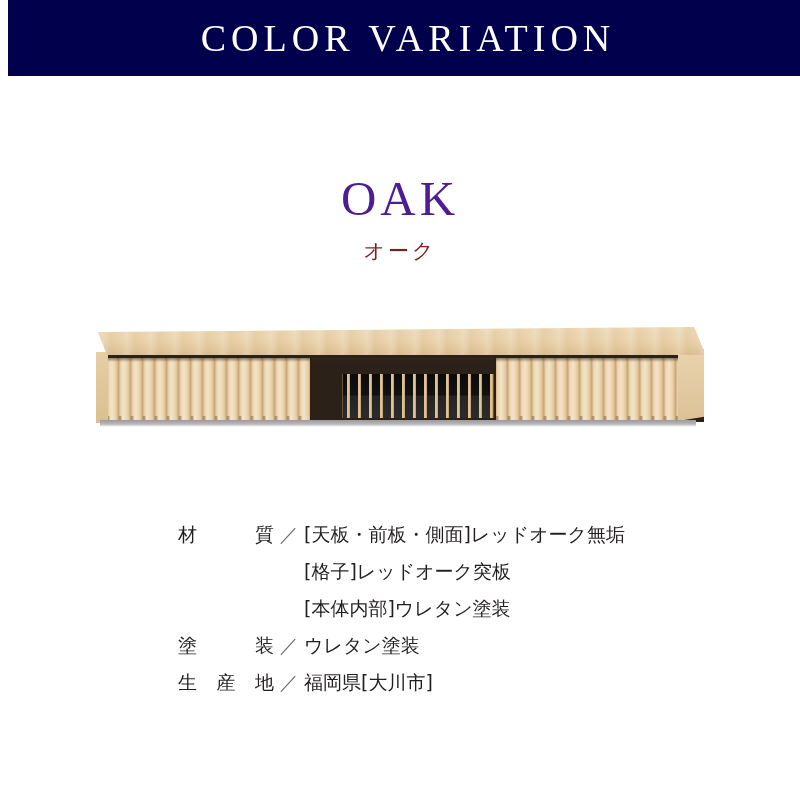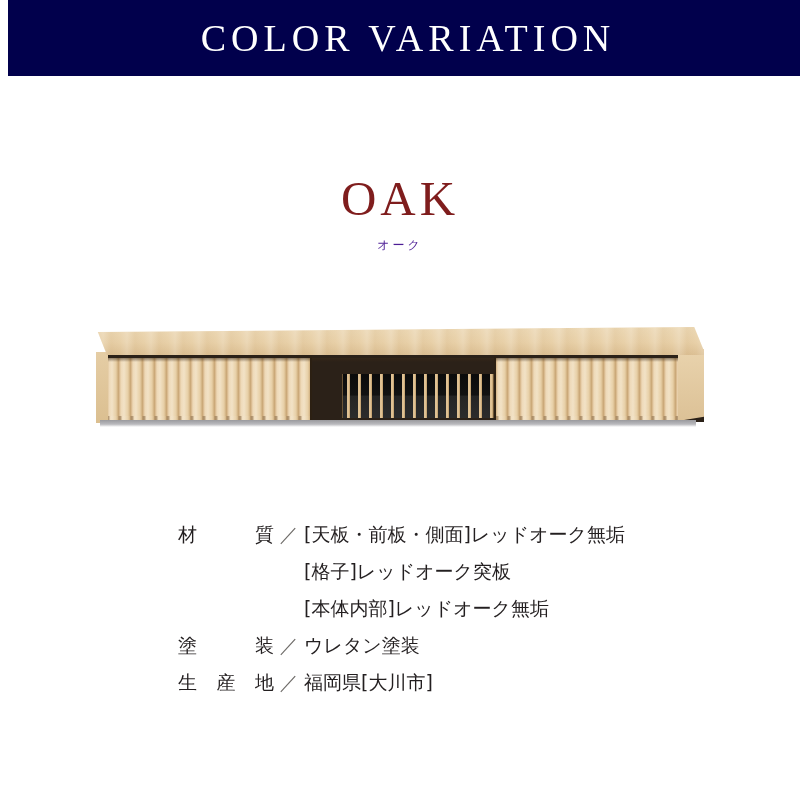--- a/index.html
+++ b/index.html
@@ -44,31 +44,31 @@
   
   .name-block {
     position: absolute;
     left: 0;
     top: 172px;
     width: 800px;
     text-align: center;
   }
   .product-name {
     font-family: "Liberation Serif", "DejaVu Serif", serif;
-    color: #7f1d1d;
+    color: #4c1d95;
     font-size: 49px;
     letter-spacing: 4px;
     font-weight: 400;
     line-height: 1.1;
   }
   .product-name-kana {
     margin-top: 11px;
     font-family: "DejaVu Sans", "Liberation Sans", sans-serif;
-    color: #4c1d95;
-    font-size: 12px;
+    color: #7f1d1d;
+    font-size: 21px;
     letter-spacing: 3px;
     font-weight: 400;
   }
 
   
   .furniture {
     position: absolute;
     left: 96px;
     top: 327px;
     width: 608px;
@@ -317,21 +317,21 @@
       </span>
       <span class="spec-sep">／</span>
       <span class="spec-value">[格子]レッドオーク突板</span>
     </div>
     <div class="spec-row cont">
       <span class="spec-label two">
         <span>材</span>
         <span>質</span>
       </span>
       <span class="spec-sep">／</span>
-      <span class="spec-value">[本体内部]レッドオーク無垢</span>
+      <span class="spec-value">[本体内部]ウレタン塗装</span>
     </div>
 
     <div class="spec-row">
       <span class="spec-label two">
         <span>塗</span>
         <span>装</span>
       </span>
       <span class="spec-sep">／</span>
       <span class="spec-value">ウレタン塗装</span>
     </div>

